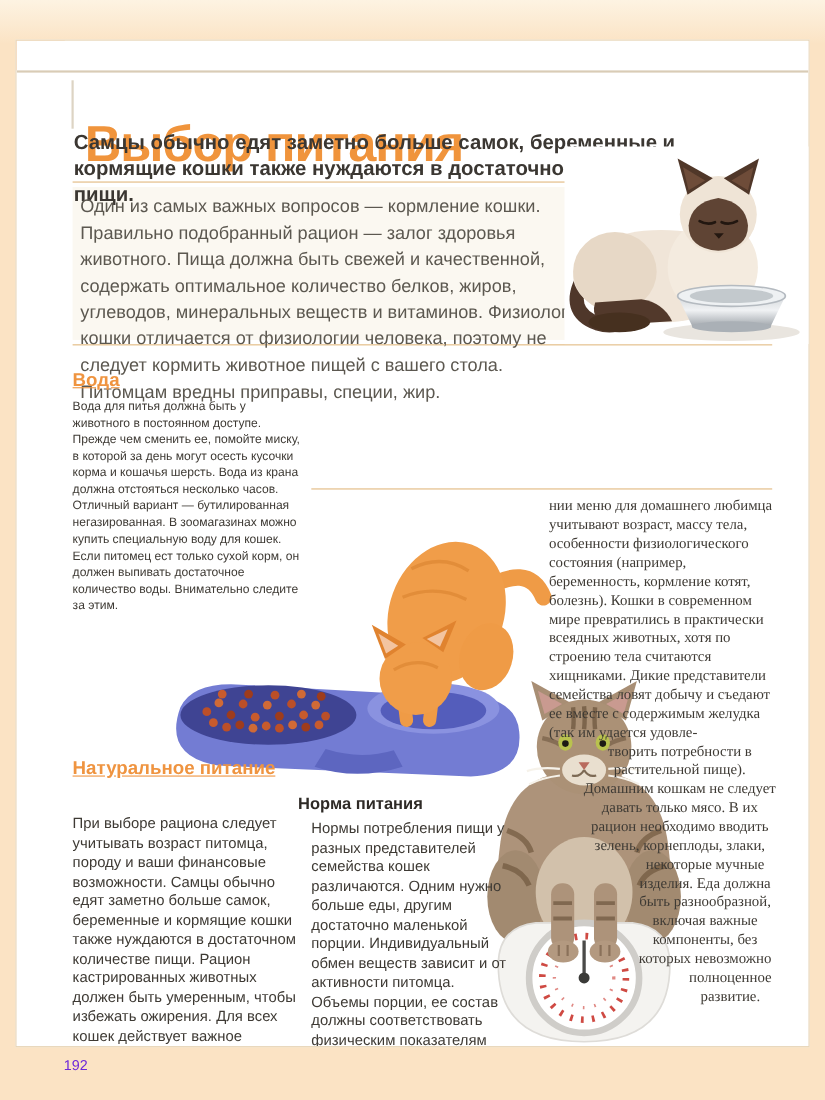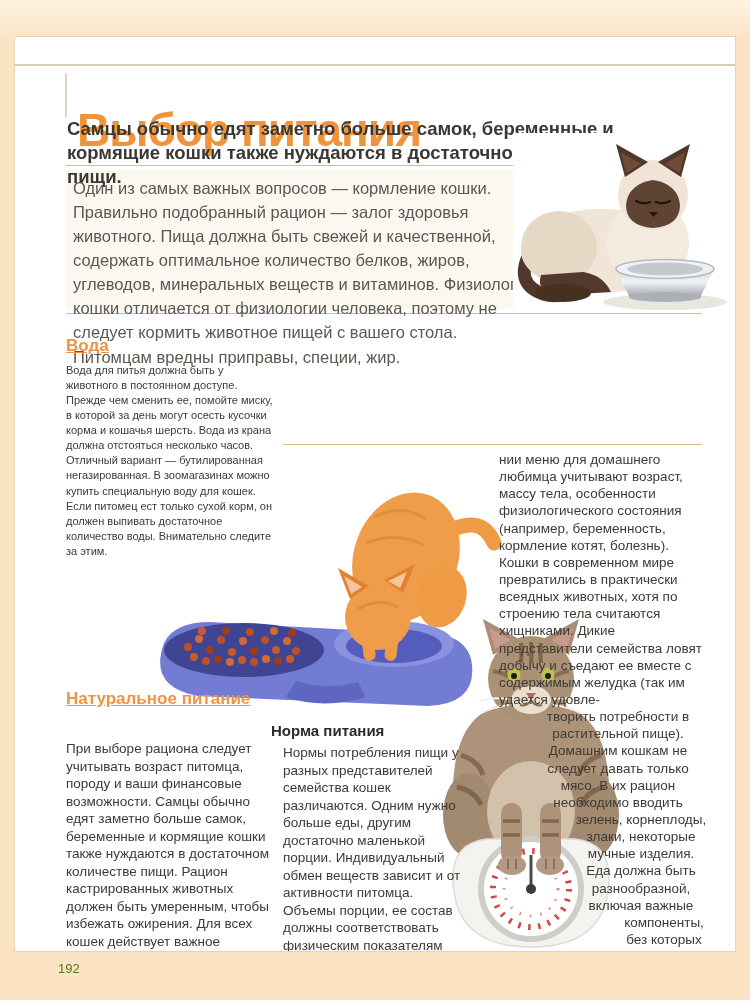--- a/index.html
+++ b/index.html
@@ -35,31 +35,31 @@
   #siamese-photo{left:498px;top:96px;}
   #kitten-photo{left:121px;top:410px;}
   #scale-cat-photo{left:402px;top:578px;}
   
   .section-heading{font-size:17px;font-weight:bold;color:#ef9440;z-index:4;text-decoration:underline;}
   #water-heading{left:51px;top:299px;}
   #water-body{left:51px;top:326px;width:211px;font-size:11px;line-height:1.37;color:#3e3a34;z-index:4;}
   .callout{left:268px;top:305px;width:426px;font-size:19px;line-height:1.42;color:#9c978f;z-index:4;}
   .seg-bold{font-weight:bold;color:#3b3733;}
   .right-col{left:484px;top:414px;width:208px;font-size:13.5px;line-height:1.27;color:#3e3a34;z-index:4;}
-  .right-col p{margin:0;}
+  .right-col p{margin:0;font-family:Liberation Serif, serif;}
   #right-part2{text-align:center;}
   .wrap-spacer{float:left;clear:left;}
   .sp1{width:30px;height:104px;}
   .sp2{width:76px;height:110px;}
   .sp3{width:122px;height:130px;}
   #natural-heading{left:51px;top:652px;}
   #natural-body{left:51px;top:703px;width:211px;font-size:13.5px;line-height:1.3;color:#3e3a34;z-index:4;}
   #norm-heading{left:256px;top:685px;font-size:15px;font-weight:bold;color:#2e2a26;z-index:4;}
   #norm-body{left:268px;top:707px;width:181px;font-size:13.5px;line-height:1.3;color:#3e3a34;z-index:4;}
-  .page-number{position:absolute;left:58px;top:961px;font-size:13px;color:#4d7c0f;}
+  .page-number{position:absolute;left:58px;top:961px;font-size:13px;color:#6d28d9;}
 </style>
 </head>
 <body>
 
 <div class="page-box">
 
   <div class="abs header-bar"></div>
   <div class="abs header-square"></div>
   <svg class="abs header-cat" viewBox="0 0 20 17">
     <path d="M2.2 5.2 Q0.2 8.5 2.6 10.2 L2.6 15 L4.2 15 L4.2 11 L6.2 11 L6.2 15 L7.8 15 L7.8 11 L11.4 11 L11.4 15 L13 15 L13 10.6 Q15.2 9.6 15.2 7.4 L15.2 4.6 L16.8 2.2 L14.6 3.2 L12.6 2.2 L13.4 4.8 L5.4 4.8 Q3.2 4.8 2.2 5.2 Z" fill="#ef9334"></path>

